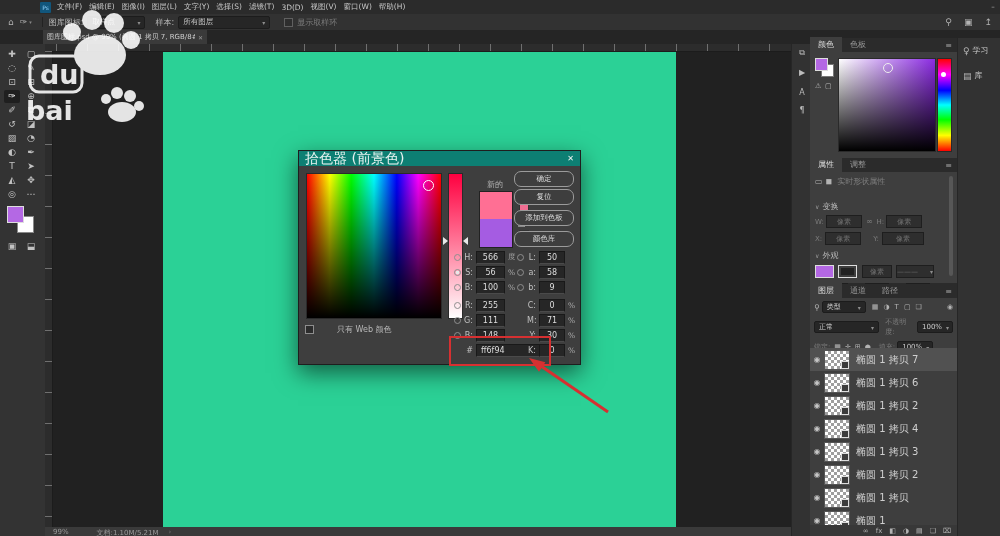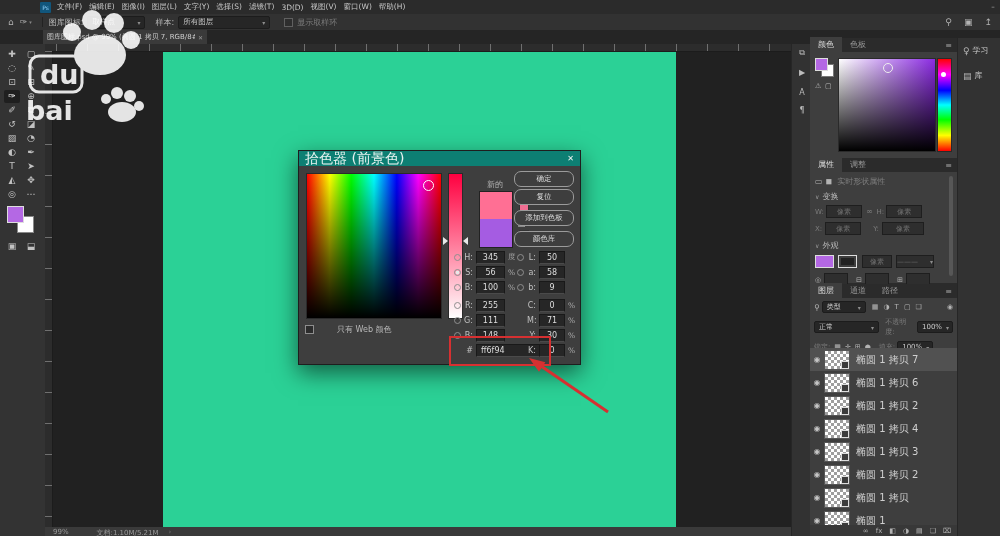--- a/index.html
+++ b/index.html
@@ -228,21 +228,21 @@
   <span class="ab minisw" style="left:220px;top:79px"></span>
 
   <div class="ab pbtn" style="top:20px">确定</div>
   <div class="ab pbtn" style="top:38px">复位</div>
   <div class="ab pbtn" style="top:59px">添加到色板</div>
   <div class="ab pbtn" style="top:80px">颜色库</div>
 
   <div class="cprow" style="left:155px;top:100px">
     <span class="radio"></span>
       <span class="flab">H:</span>
-      <span class="fbox">345</span>
+      <span class="fbox">566</span>
       <span class="funit">度</span>
   </div>
   <div class="cprow" style="left:155px;top:115px">
     <span class="radio on"></span>
       <span class="flab">S:</span>
       <span class="fbox">56</span>
       <span class="funit">%</span>
   </div>
   <div class="cprow" style="left:155px;top:130px">
     <span class="radio"></span>
@@ -372,21 +372,21 @@
   <div class="ptabs">
     <span class="ptab on">属性</span>
     <span class="ptab">调整</span>
     <span class="pmenu">≡</span>
   </div>
   <div class="row" style="margin:4px 0 0 5px">
     <span class="icon" style="font-size:8px">▭</span>
     <span class="icon" style="font-size:8px;margin-left:3px">◼</span>
     <span class="dim" style="font-size:8px;margin-left:5px">实时形状属性</span>
   </div>
-  <div class="row" style="margin:4px 0 0 5px">
+  <div class="row" style="margin:14px 0 0 5px">
     <span style="font-size:6px;color:#999">∨</span>
     <span class="lbl" style="margin-left:3px">变换</span>
   </div>
   <div class="row" style="margin:3px 0 0 5px">
     <span class="dim" style="font-size:7px">W:</span>
     <span class="pfield" style="width:34px;margin-left:2px">像素</span>
     <span class="dim" style="font-size:8px;margin:0 4px">∞</span>
     <span class="dim" style="font-size:7px">H:</span>
     <span class="pfield" style="width:34px;margin-left:2px">像素</span>
   </div>

